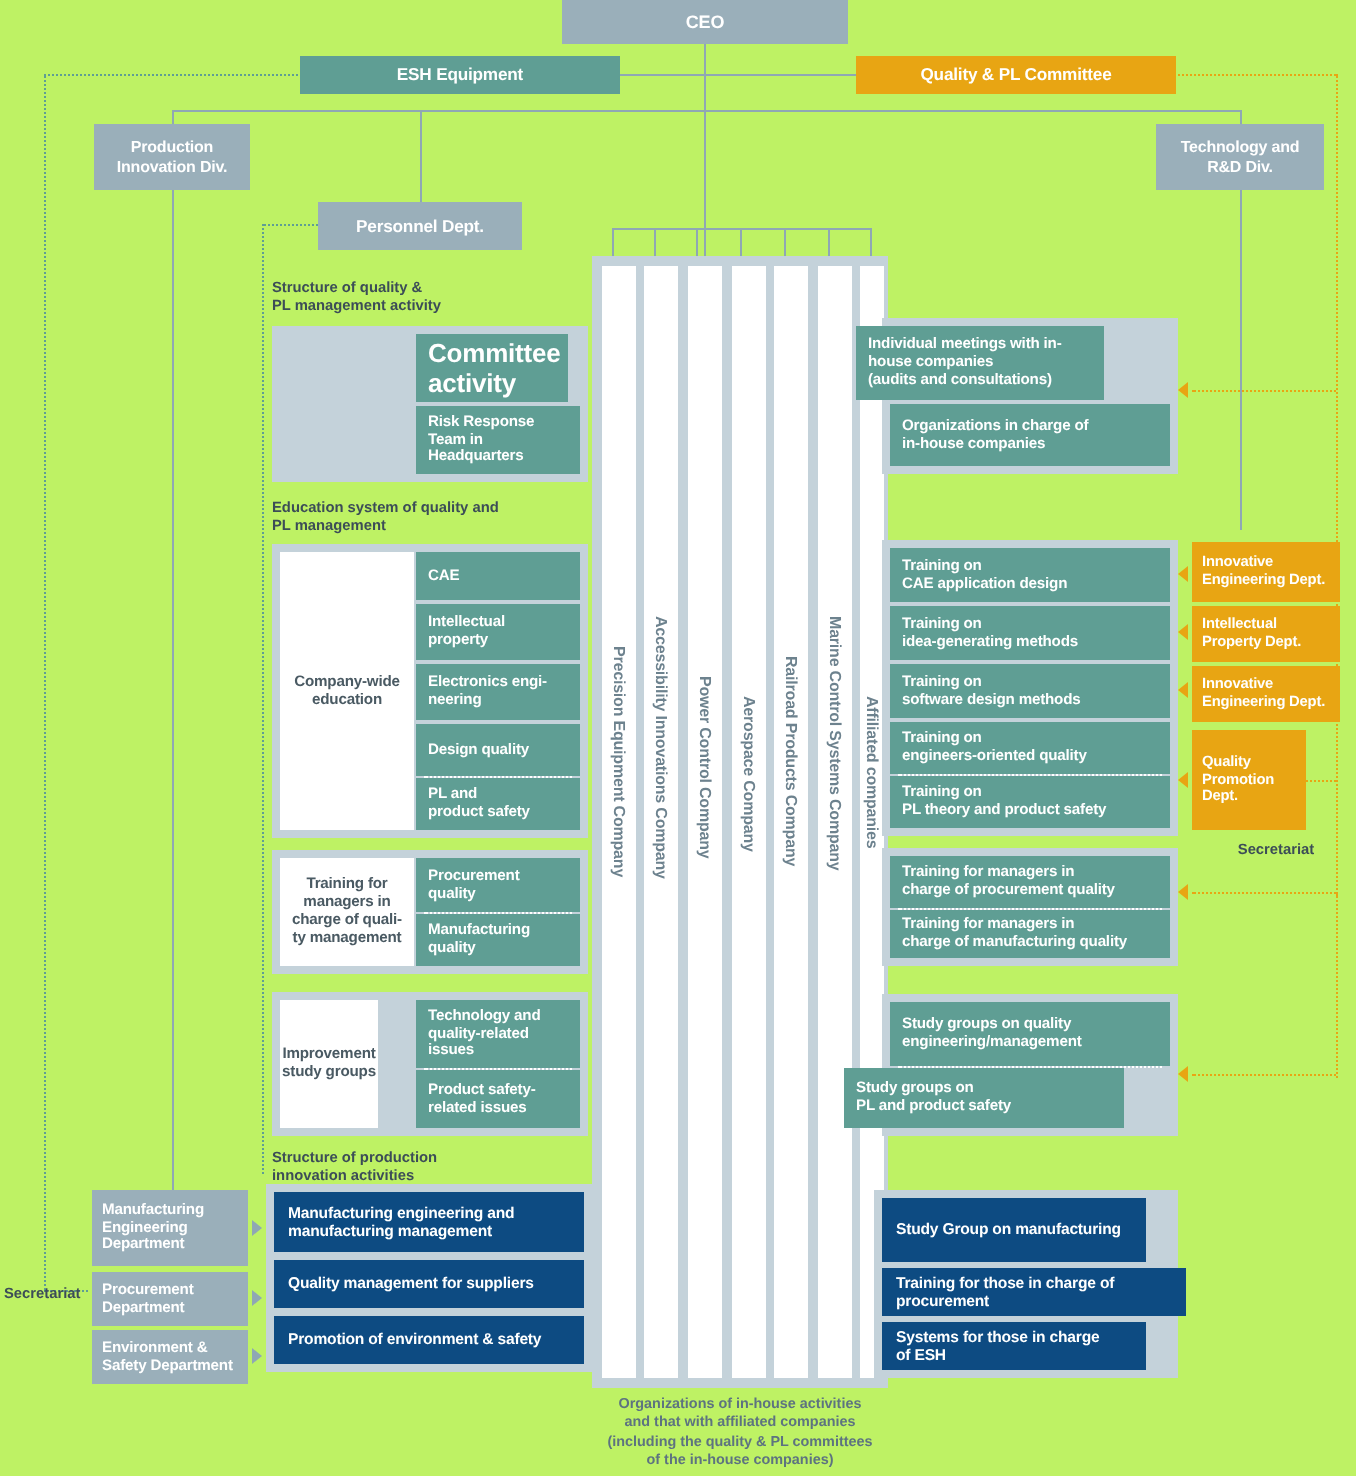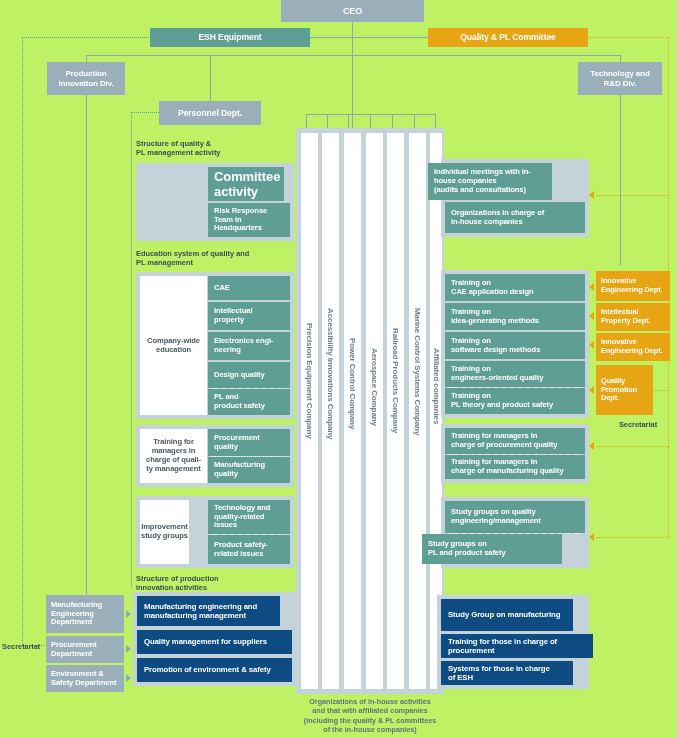--- a/index.html
+++ b/index.html
@@ -249,21 +249,21 @@
   <div class="box gray lft" style="left:46px;top:665px;width:78px;height:27px;font-size:7.6px;padding-left:5px;white-space:pre-line;">Environment &amp;
 Safety Department</div>
 
   <div class="lbl" style="left:2px;top:642px;width:44px;">Secretariat</div>
 
   <div class="arw gright" style="left:126px;top:610px;"></div>
   <div class="arw gright" style="left:126px;top:645px;"></div>
   <div class="arw gright" style="left:126px;top:674px;"></div>
 
   <div class="panel" style="position:absolute;left:133px;top:592px;width:163px;height:94px;"></div>
-  <div class="box navy lft" style="left:137px;top:596px;width:143px;height:30px;font-size:7.8px;padding-left:7px;white-space:pre-line;">Manufacturing engineering and
+  <div class="box navy lft" style="left:137px;top:596px;width:155px;height:30px;font-size:7.8px;padding-left:7px;white-space:pre-line;">Manufacturing engineering and
 manufacturing management</div>
   <div class="box navy lft" style="left:137px;top:630px;width:155px;height:24px;font-size:7.8px;padding-left:7px;white-space:pre-line;">Quality management for suppliers</div>
   <div class="box navy lft" style="left:137px;top:658px;width:155px;height:24px;font-size:7.8px;padding-left:7px;white-space:pre-line;">Promotion of environment &amp; safety</div>
 
   <div class="panel" style="position:absolute;left:437px;top:595px;width:152px;height:94px;"></div>
   <div class="box navy lft" style="left:441px;top:599px;width:132px;height:32px;font-size:7.8px;padding-left:7px;white-space:pre-line;">Study Group on manufacturing</div>
   <div class="box navy lft" style="left:441px;top:634px;width:152px;height:24px;font-size:7.8px;padding-left:7px;white-space:pre-line;">Training for those in charge of
 procurement</div>
   <div class="box navy lft" style="left:441px;top:661px;width:132px;height:24px;font-size:7.8px;padding-left:7px;white-space:pre-line;">Systems for those in charge
 of ESH</div>

